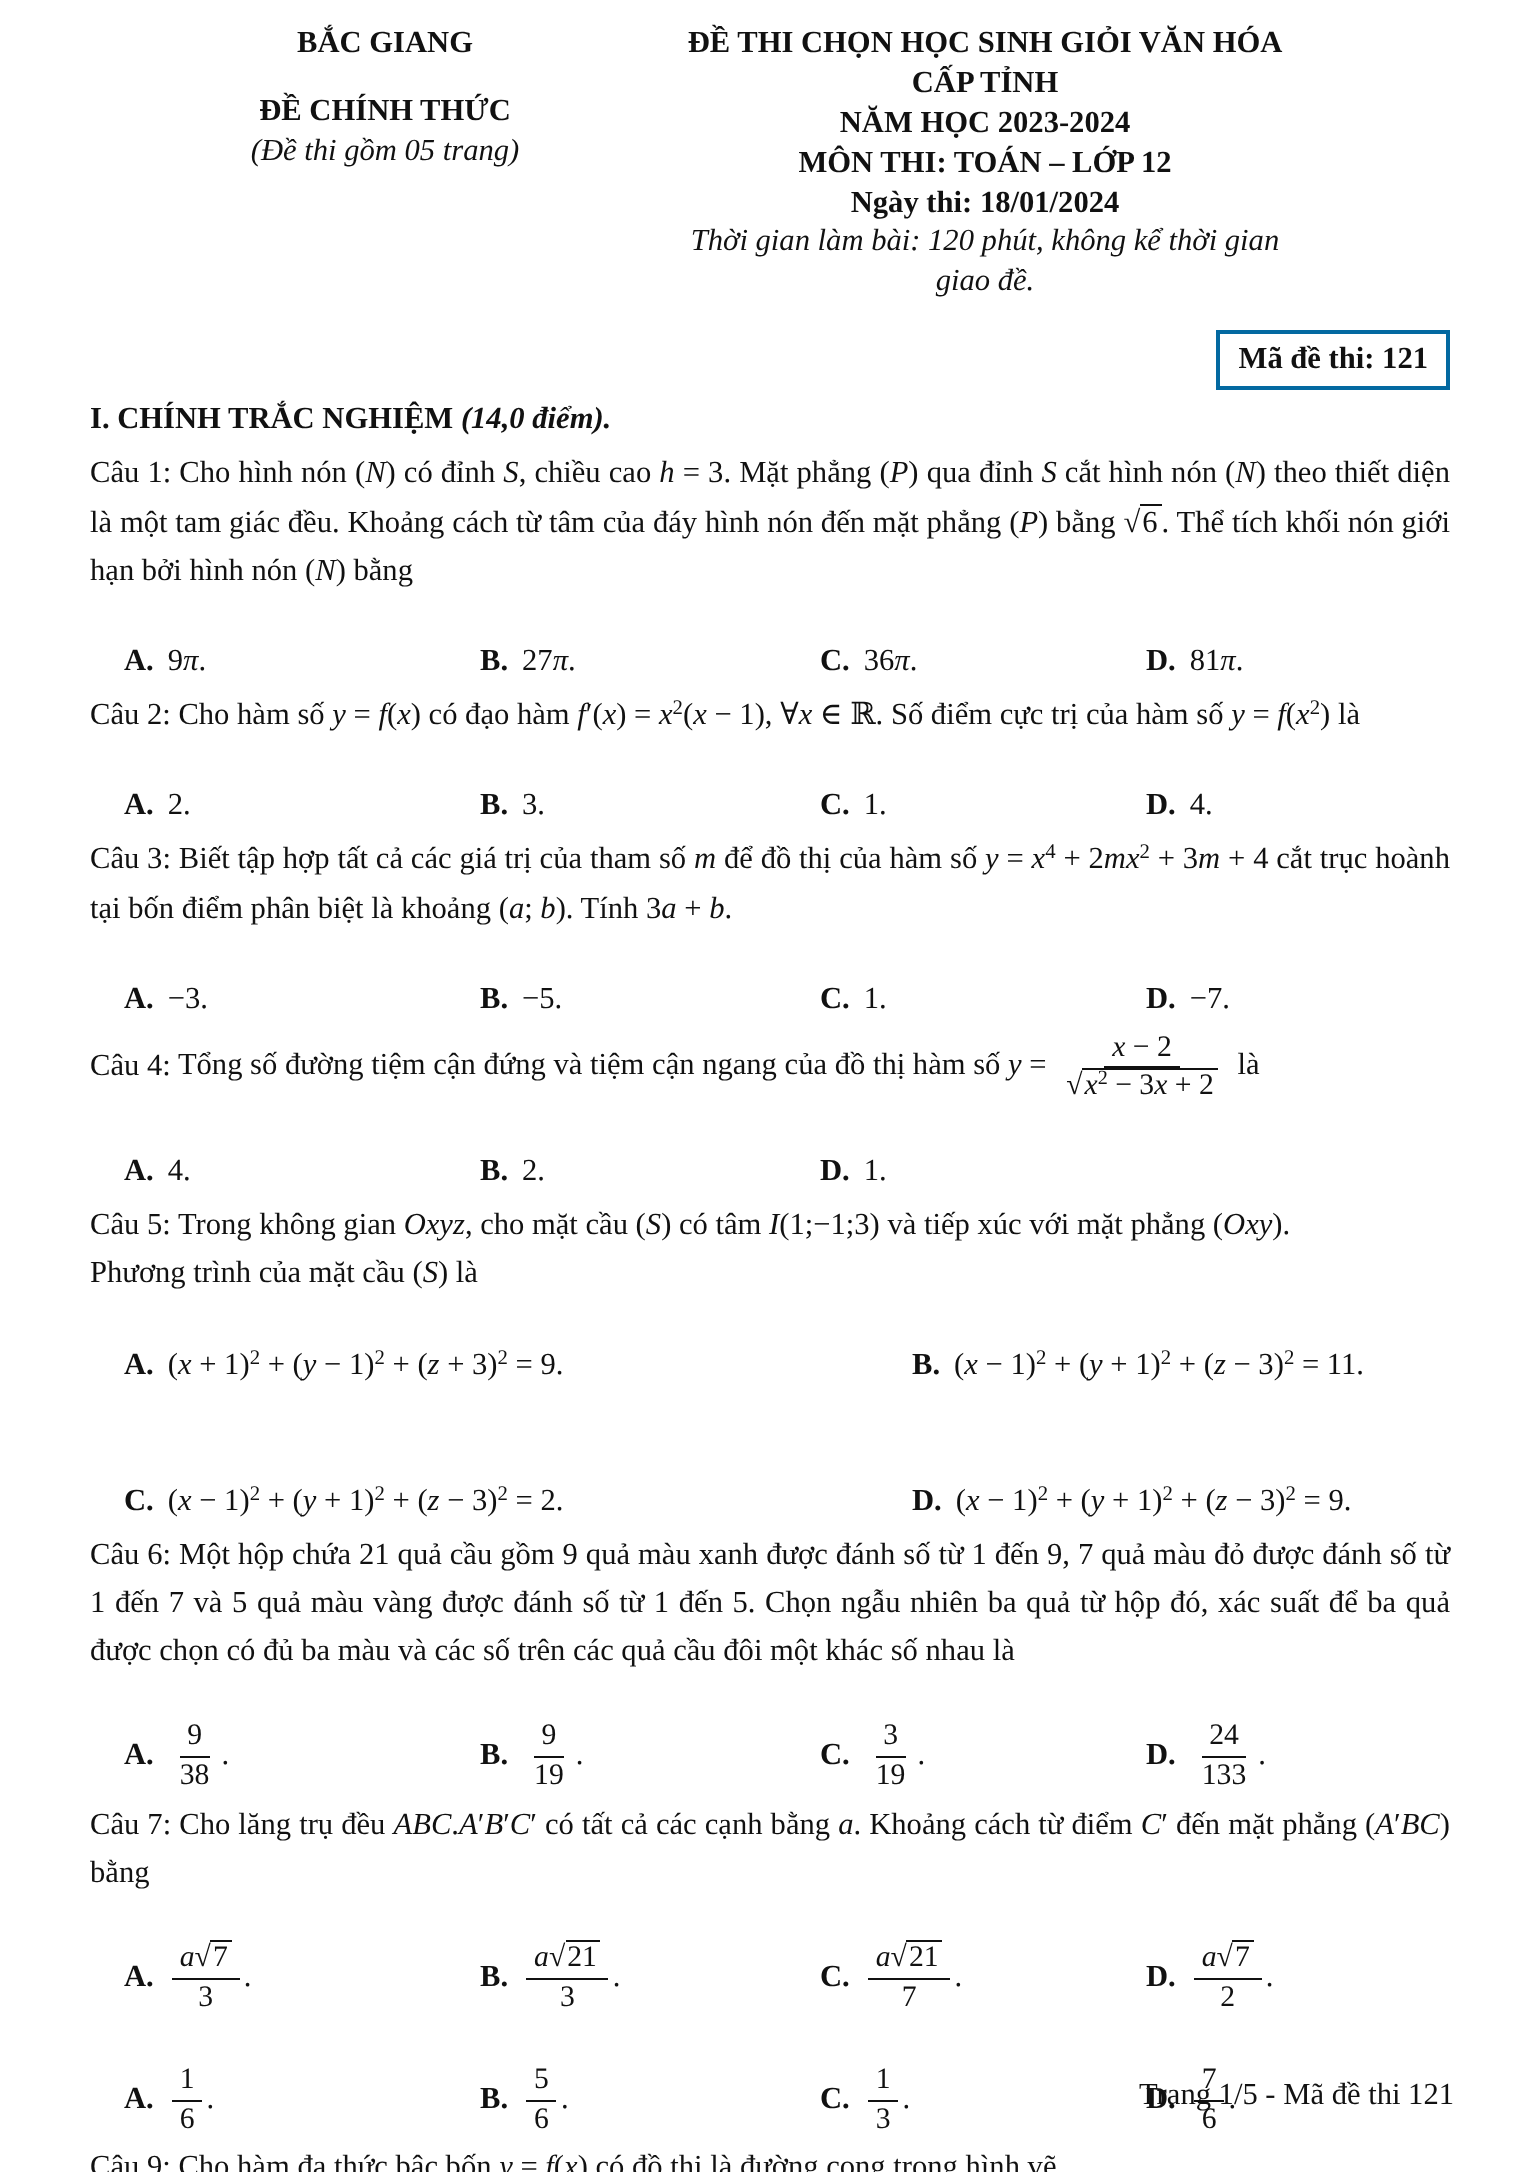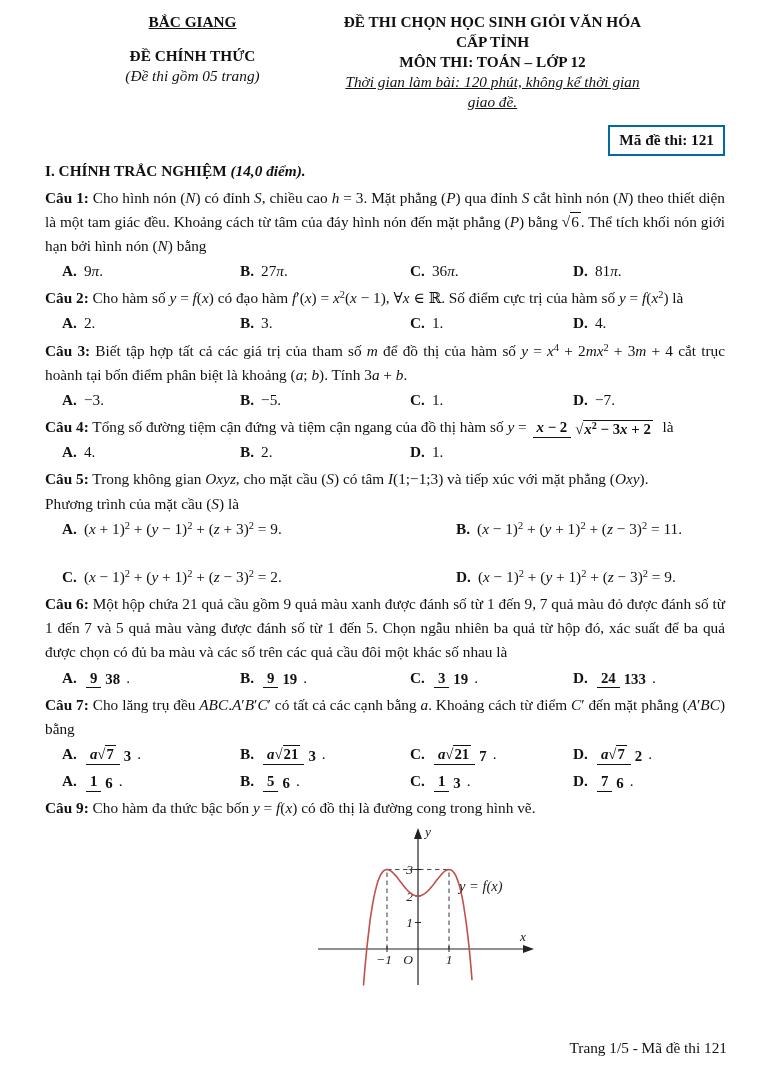--- a/index.html
+++ b/index.html
@@ -5,44 +5,44 @@
   html,body{margin:0;padding:0;background:#fff;}
   body{width:768px;height:1086px;position:relative;overflow:hidden;
        font-family:"Liberation Serif","DejaVu Serif",serif;
        font-size:15.3px;line-height:1.58;color:#111;}
   .content{padding:12px 43px 0 45px;}
   
   .hdr{display:grid;grid-template-columns:295px 1fr;line-height:1.3;}
   .hdr .left{text-align:center;}
   .hdr .right{text-align:center;padding-right:80px;}
   .b{font-weight:bold;}
-  .u{text-decoration:underline;}
+  .u{}
   .it{font-style:italic;}
   .gap{height:14px;}
   
   .code-row{display:flex;justify-content:flex-end;margin:14px 0 3px;}
   .code{border:2px solid #0369a1;padding:1px 9px;font-weight:bold;}
   
   .section{font-weight:bold;margin:2px 0 1px;}
   .section .pts{font-style:italic;}
   
   .question{margin-top:3px;}
   .qbody{margin:0;text-align:justify;}
   .qbody2{margin:0;}
-  .qlabel{font-weight:bold;}
+  .qlabel{font-weight:normal;}
   .opts{display:grid;grid-template-columns:178px 170px 163px 1fr;
         padding-left:17px;margin:1px 0 2px;align-items:center;}
   .opts.two{grid-template-columns:370px 1fr;row-gap:3px;gap:24px;}
   .optkey{font-weight:bold;margin-right:7px;}
-  .opt{white-space:nowrap;}
+  .opt{white-space:nowrap;margin-top:20px;}
   
   em{font-style:italic;}
   sup{font-size:.68em;vertical-align:.5em;line-height:0;}
-  .frac{display:inline-flex;align-items:center;
-        vertical-align:middle;margin:1px 2px;line-height:1.12;font-size:.97em;font-weight:bold;}
+  .frac{display:inline-flex;flex-direction:column;align-items:center;
+        vertical-align:middle;margin:1px 2px;line-height:1.12;font-size:.97em;}
   .frac>.num{padding:0 4px 1px;border-bottom:1.2px solid #111;}
   .frac>.den{padding:1px 4px 0;}
   .sqrt{white-space:nowrap;}
   .sqrt>.rad{border-top:1.2px solid #111;padding:0 2px 0 1px;}
   
   .figure{display:flex;justify-content:center;transform:translateX(40px);margin:2px 0 0;}
   
   .footer{position:absolute;right:41px;bottom:26px;}
 </style>
 </head>
@@ -52,21 +52,23 @@
 
   <div class="hdr">
     <div class="left">
       <div class="b u">BẮC GIANG</div>
       <div class="gap"></div>
       <div class="b">ĐỀ CHÍNH THỨC</div>
       <div class="it">(Đề thi gồm 05 trang)</div>
     </div>
     <div class="right">
       <div class="b">ĐỀ THI CHỌN HỌC SINH GIỎI VĂN HÓA CẤP TỈNH</div>
+      <div class="b">NĂM HỌC 2023-2024</div>
       <div class="b">MÔN THI: TOÁN – LỚP 12</div>
+      <div class="b">Ngày thi: 18/01/2024</div>
       <div class="it u">Thời gian làm bài: 120 phút, không kể thời gian giao đề.</div>
     </div>
   </div>
 
   <div class="code-row">
     <span class="code">Mã đề thi: 121</span>
   </div>
 
   <div class="section">
     <span>I. CHÍNH TRẮC NGHIỆM</span>

